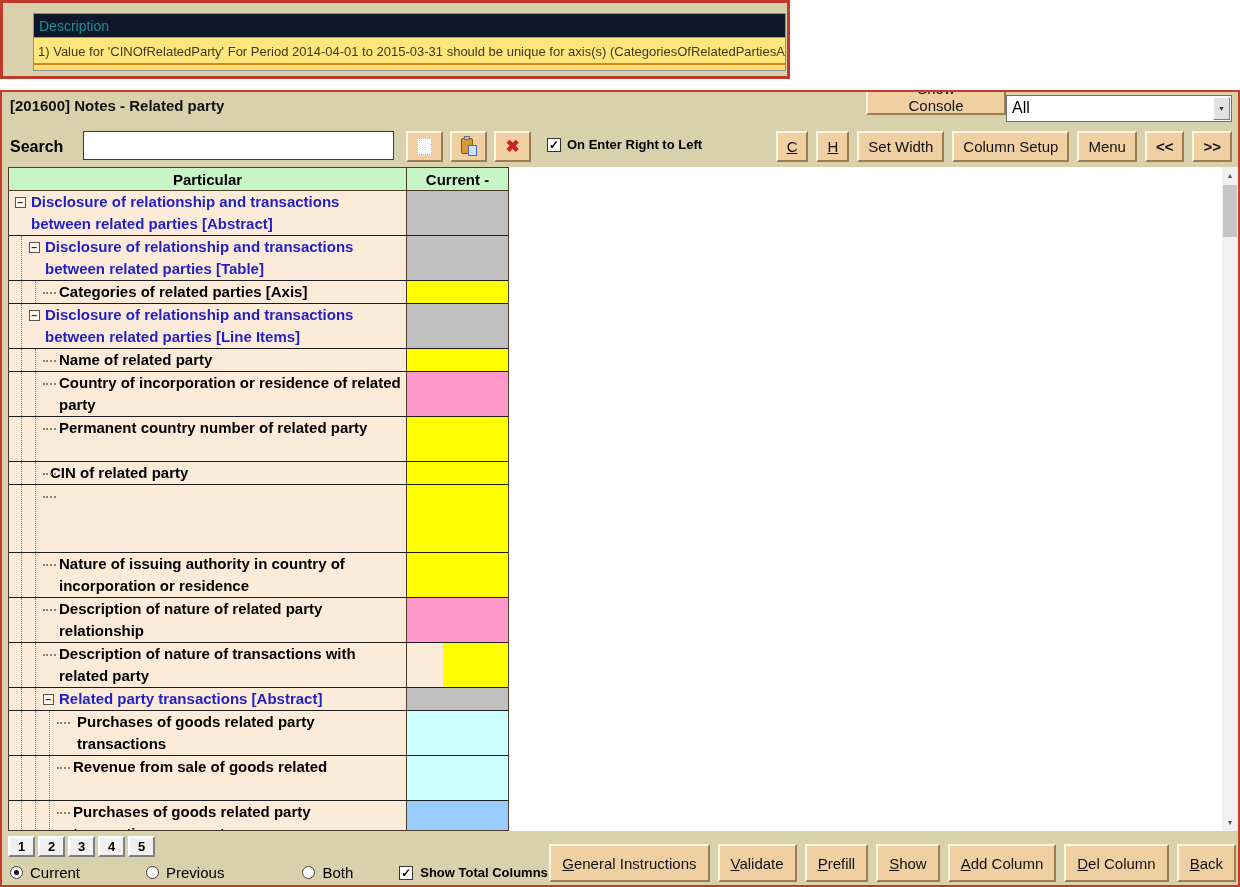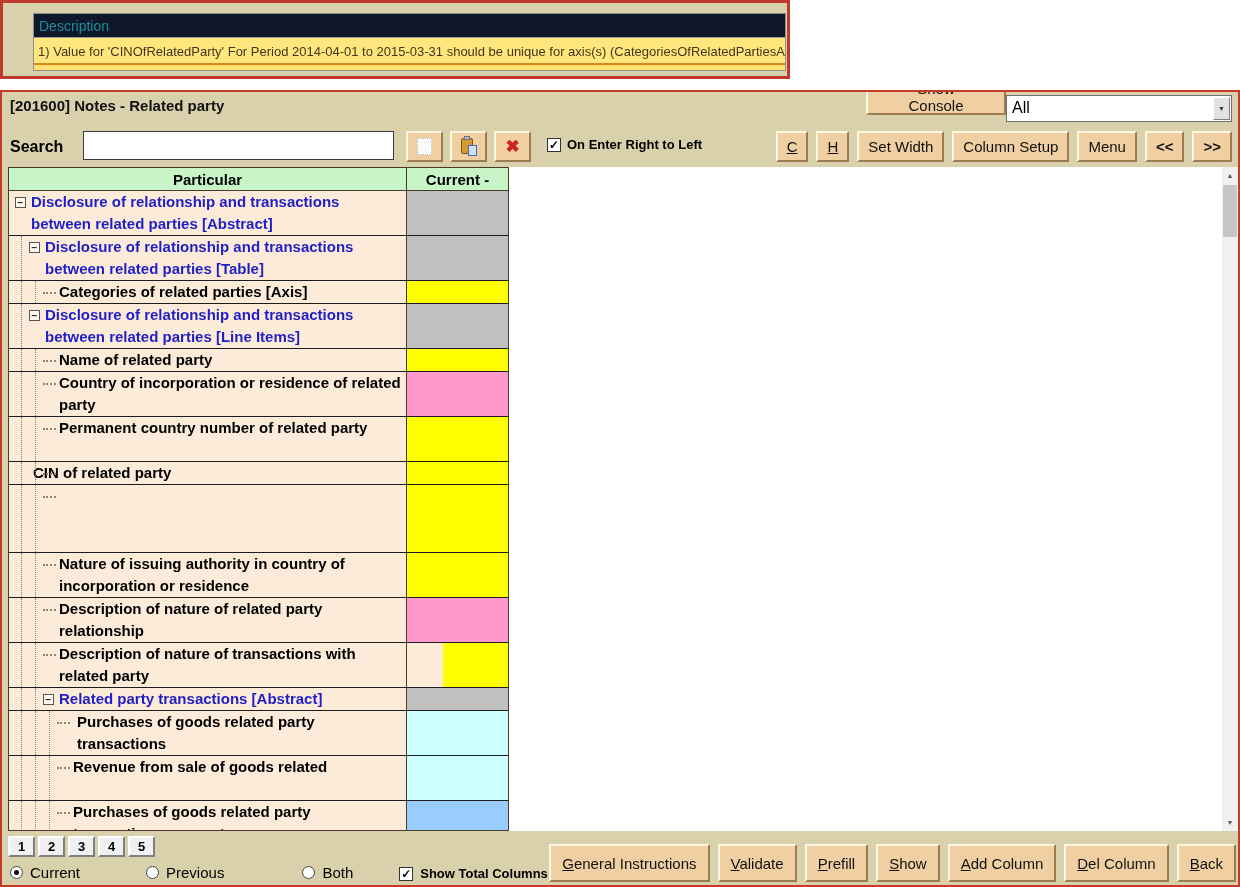--- a/index.html
+++ b/index.html
@@ -83,21 +83,21 @@
   .vs-arrow { position:absolute; left:0; width:16px; height:17px; display:flex; align-items:center;
               justify-content:center; font-size:7px; color:#555; }
   .vs-up { top:0; } .vs-down { bottom:0; }
   .vs-thumb { position:absolute; left:1px; top:18px; width:14px; height:52px; background:#c6c6c6; }
 
   
   .page-btns { position:absolute; left:6px; top:744px; display:flex; gap:3px; }
   .page-btn { width:27px; height:21px; background:#f0f0f0; border:2px solid;
               border-color:#ffffff #7f7f7f #7f7f7f #ffffff; font-size:13px; font-weight:bold;
               display:flex; align-items:center; justify-content:center; }
-  .radio-row { position:absolute; left:8px; top:772px; display:flex; align-items:flex-end; }
+  .radio-row { position:absolute; left:8px; top:772px; display:flex; align-items:center; }
   .radio { width:13px; height:13px; border-radius:50%; background:#fff; border:1px solid #444;
            display:inline-flex; align-items:center; justify-content:center; }
   .radio .dot { width:5px; height:5px; border-radius:50%; background:#111; display:none; }
   .radio.sel .dot { display:block; }
   .radio-item { display:flex; align-items:center; gap:7px; }
   .radio-label { font-size:15px; }
   .totals-chk { display:flex; align-items:center; gap:7px; }
   .totals-label { font-size:13px; font-weight:bold; }
   .footer-btns { position:absolute; right:2px; top:752px; display:flex; gap:8px; }
   .footer-btns .raised { height:38px; padding:0 11px; font-size:15px; white-space:nowrap; }
@@ -207,21 +207,21 @@
           </div>
           <div class="trow" style="height: 45px;">
             <div class="tcell-left" style="padding-left: 50px;"><span class="guide" style="left: 12px;"></span><span class="guide" style="left: 26px;"></span><span class="stub" style="left: 34px;"></span><span style="color: rgb(0, 0, 0);">Country of incorporation or residence of related party</span></div>
             <div class="tcell-right" style="background: rgb(255, 153, 204);"></div>
           </div>
           <div class="trow" style="height: 45px;">
             <div class="tcell-left" style="padding-left: 50px;"><span class="guide" style="left: 12px;"></span><span class="guide" style="left: 26px;"></span><span class="stub" style="left: 34px;"></span><span style="color: rgb(0, 0, 0);">Permanent country number of related party</span></div>
             <div class="tcell-right" style="background: rgb(255, 255, 0);"></div>
           </div>
           <div class="trow" style="height: 23px;">
-            <div class="tcell-left" style="padding-left: 24px;"><span class="guide" style="left: 12px;"></span><span class="guide" style="left: 26px;"></span><span class="stub" style="left: 34px;"></span><span style="color: rgb(0, 0, 0);">CIN of related party</span></div>
+            <div class="tcell-left" style="padding-left: 41px;"><span class="guide" style="left: 12px;"></span><span class="guide" style="left: 26px;"></span><span class="stub" style="left: 34px;"></span><span style="color: rgb(0, 0, 0);">CIN of related party</span></div>
             <div class="tcell-right" style="background: rgb(255, 255, 0);"></div>
           </div>
           <div class="trow" style="height: 68px;">
             <div class="tcell-left" style="padding-left: 50px;"><span class="guide" style="left: 12px;"></span><span class="guide" style="left: 26px;"></span><span class="stub" style="left: 34px;"></span></div>
             <div class="tcell-right" style="background: rgb(255, 255, 0);"></div>
           </div>
           <div class="trow" style="height: 45px;">
             <div class="tcell-left" style="padding-left: 50px;"><span class="guide" style="left: 12px;"></span><span class="guide" style="left: 26px;"></span><span class="stub" style="left: 34px;"></span><span style="color: rgb(0, 0, 0);">Nature of issuing authority in country of incorporation or residence</span></div>
             <div class="tcell-right" style="background: rgb(255, 255, 0);"></div>
           </div>

